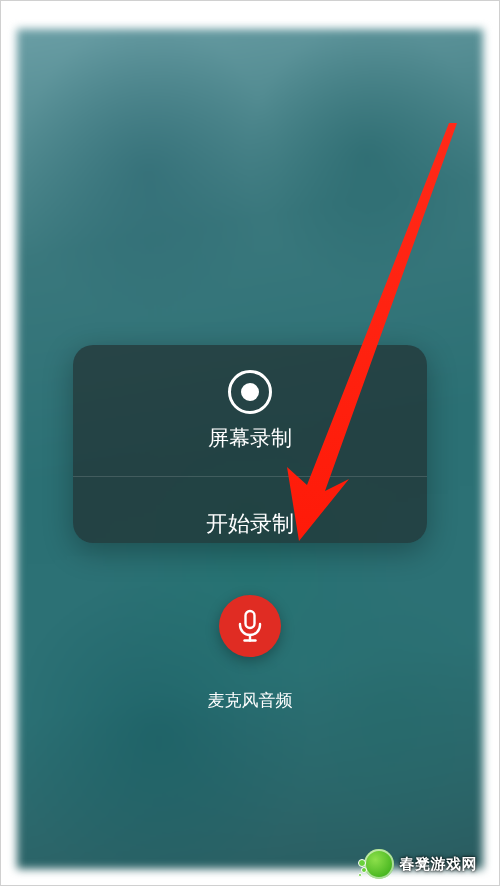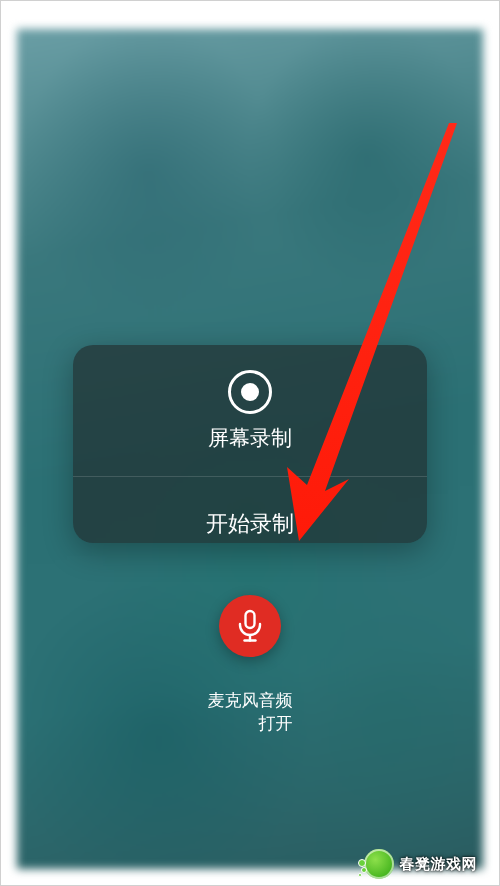--- a/index.html
+++ b/index.html
@@ -186,21 +186,20 @@
     <svg width="30" height="34" viewBox="0 0 30 34">
       <rect x="10.5" y="2" width="9" height="17" rx="4.5" fill="none" stroke="#fff" stroke-width="2.4"></rect>
       <path d="M5 15 v1 a10 10 0 0 0 20 0 v-1" fill="none" stroke="#fff" stroke-width="2.4" stroke-linecap="round"></path>
       <line x1="15" y1="26" x2="15" y2="31.5" stroke="#fff" stroke-width="2.4" stroke-linecap="round"></line>
       <line x1="9.5" y1="31.5" x2="20.5" y2="31.5" stroke="#fff" stroke-width="2.4" stroke-linecap="round"></line>
     </svg>
   </div>
 
   <div class="mic-labels">
     <div>麦克风音频</div>
-    <div>打开</div>
   </div>
 
   <svg class="arrow-svg" viewBox="0 0 500 430">
     <defs>
       <linearGradient id="arrgrad" x1="0" y1="0" x2="0" y2="1">
         <stop offset="0" stop-color="#ff2a18"></stop>
         <stop offset="1" stop-color="#ff1a08"></stop>
       </linearGradient>
     </defs>
     <polygon fill="url(#arrgrad)" points="448,0 456,0 324,368 348,356 298,418 286,344 306,362"></polygon>

